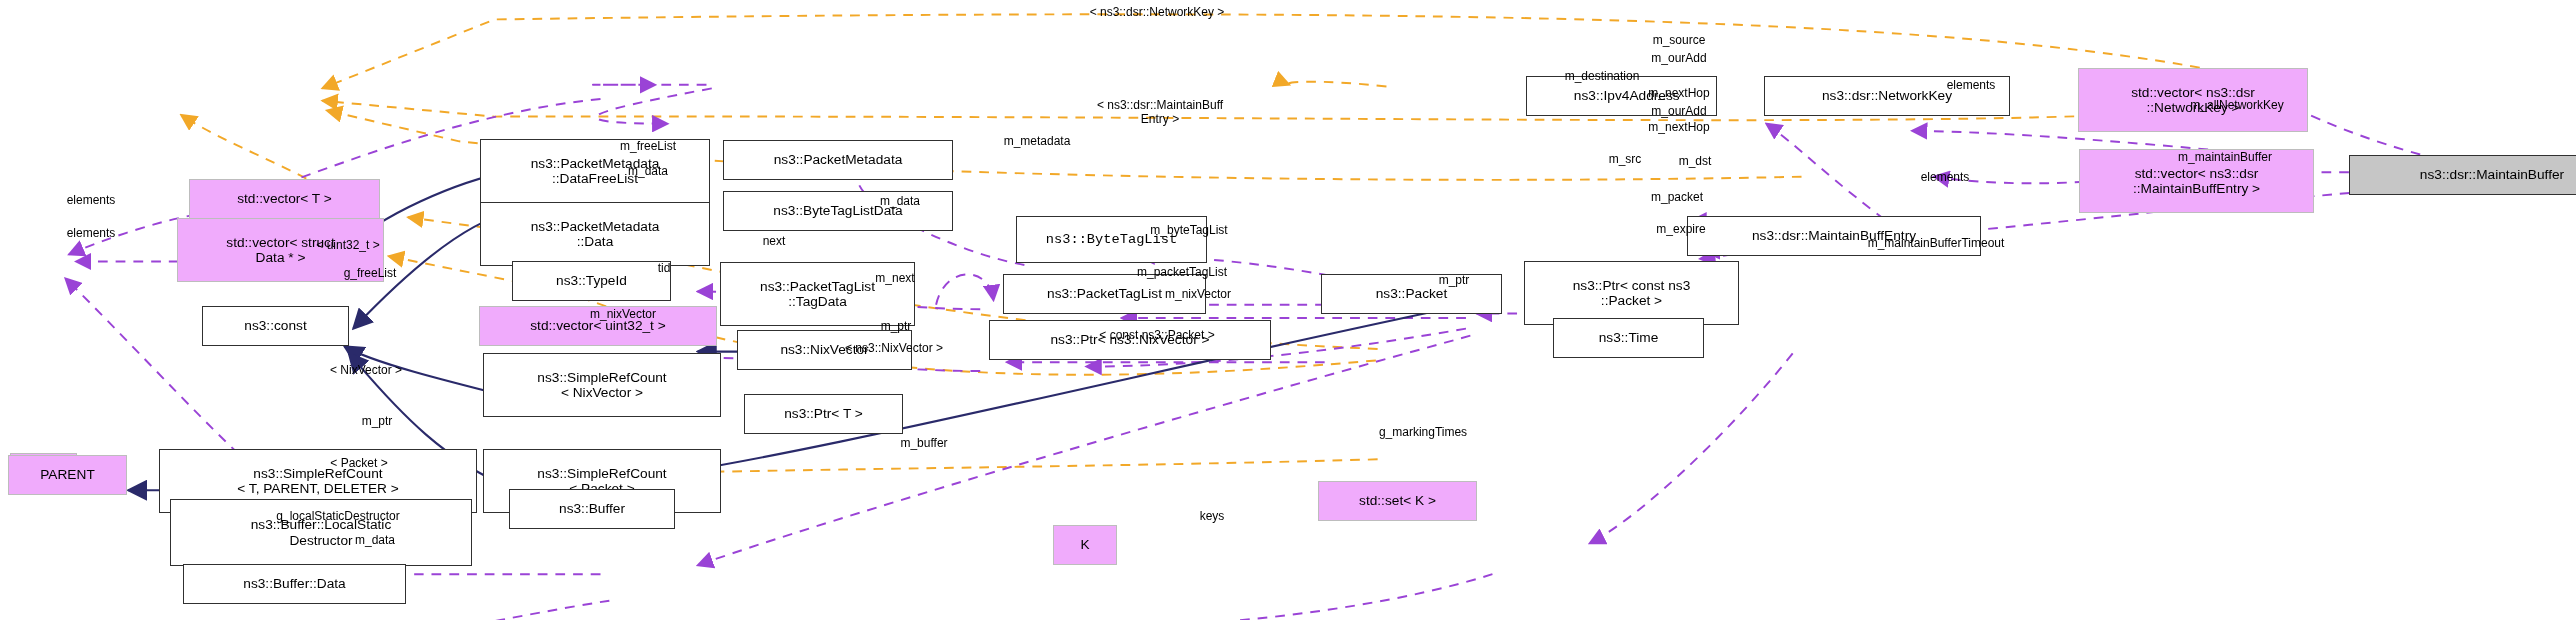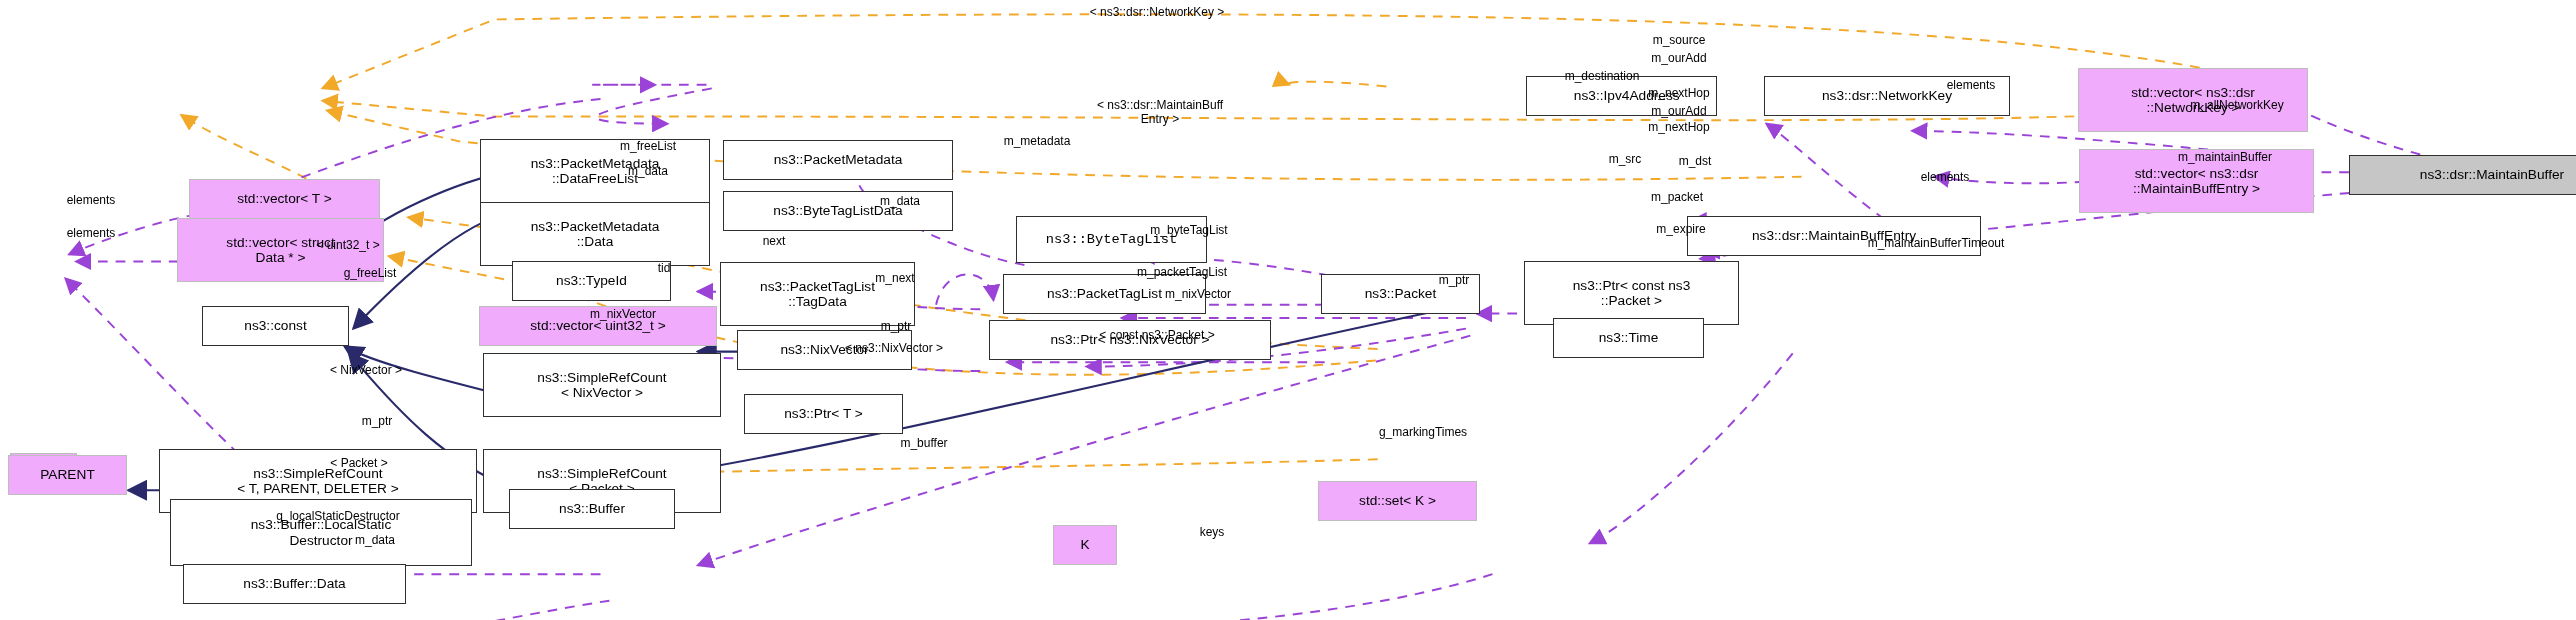--- a/index.html
+++ b/index.html
@@ -190,21 +190,21 @@
       <div class="node cls" style="left: 509px; top: 489px; width: 166px; height: 40px;">ns3::Buffer</div>
       <div class="node cls" style="left: 723px; top: 140px; width: 230px; height: 40px;">ns3::PacketMetadata</div>
       <div class="node cls" style="left: 723px; top: 191px; width: 230px; height: 40px;">ns3::ByteTagListData</div>
       <div class="node cls" style="left: 720px; top: 262px; width: 195px; height: 64px;">ns3::PacketTagList
 ::TagData</div>
       <div class="node cls" style="left: 737px; top: 330px; width: 175px; height: 40px;">ns3::NixVector</div>
       <div class="node cls" style="left: 744px; top: 394px; width: 159px; height: 40px;">ns3::Ptr&lt; T &gt;</div>
       <div class="node cls" style="left: 1016px; top: 216px; width: 191px; height: 47px; font-family: Liberation Mono, monospace;">ns3::ByteTagList</div>
       <div class="node cls" style="left: 1003px; top: 274px; width: 203px; height: 40px;">ns3::PacketTagList</div>
       <div class="node cls" style="left: 989px; top: 320px; width: 282px; height: 40px;">ns3::Ptr&lt; ns3::NixVector &gt;</div>
-      <div class="node cls" style="left: 1321px; top: 274px; width: 159px; height: 40px;">ns3::Packet</div>
+      <div class="node cls" style="left: 1321px; top: 274px; width: 181px; height: 40px;">ns3::Packet</div>
       <div class="node cls" style="left: 1524px; top: 261px; width: 215px; height: 64px;">ns3::Ptr&lt; const ns3
 ::Packet &gt;</div>
       <div class="node cls" style="left: 1553px; top: 318px; width: 151px; height: 40px;">ns3::Time</div>
       <div class="node cls" style="left: 1526px; top: 76px; width: 191px; height: 40px; padding-left: 14px;">ns3::Ipv4Address</div>
       <div class="node cls" style="left: 1764px; top: 76px; width: 246px; height: 40px;">ns3::dsr::NetworkKey</div>
       <div class="node cls" style="left: 1687px; top: 216px; width: 294px; height: 40px;">ns3::dsr::MaintainBuffEntry</div>
       <div class="node tmpl" style="left: 2078px; top: 68px; width: 230px; height: 64px;">std::vector&lt; ns3::dsr
 ::NetworkKey &gt;</div>
       <div class="node tmpl" style="left: 2079px; top: 149px; width: 235px; height: 64px;">std::vector&lt; ns3::dsr
 ::MaintainBuffEntry &gt;</div>
@@ -235,21 +235,21 @@
       <div class="edge-label" style="left: 896px; top: 320px; transform: translateX(-50%);">m_ptr</div>
       <div class="edge-label" style="left: 870px; top: 342px; transform: translateX(-50%); margin-left: 24px;">&lt; ns3::NixVector &gt;</div>
       <div class="edge-label" style="left: 1157px; top: 329px; transform: translateX(-50%);">&lt; const ns3::Packet &gt;</div>
       <div class="edge-label" style="left: 1454px; top: 274px; transform: translateX(-50%);">m_ptr</div>
       <div class="edge-label" style="left: 366px; top: 364px; transform: translateX(-50%);">&lt; NixVector &gt;</div>
       <div class="edge-label" style="left: 377px; top: 415px; transform: translateX(-50%);">m_ptr</div>
       <div class="edge-label" style="left: 359px; top: 457px; transform: translateX(-50%);">&lt; Packet &gt;</div>
       <div class="edge-label" style="left: 924px; top: 437px; transform: translateX(-50%);">m_buffer</div>
       <div class="edge-label" style="left: 338px; top: 510px; transform: translateX(-50%);">g_localStaticDestructor</div>
       <div class="edge-label" style="left: 375px; top: 534px; transform: translateX(-50%);">m_data</div>
-      <div class="edge-label" style="left: 1212px; top: 510px; transform: translateX(-50%); margin-top: 16px;">keys</div>
+      <div class="edge-label" style="left: 1212px; top: 510px; transform: translateX(-50%);">keys</div>
       <div class="edge-label" style="left: 1423px; top: 426px; transform: translateX(-50%);">g_markingTimes</div>
       <div class="edge-label" style="left: 1679px; top: 34px; transform: translateX(-50%);">m_source</div>
       <div class="edge-label" style="left: 1679px; top: 52px; transform: translateX(-50%);">m_ourAdd</div>
       <div class="edge-label" style="left: 1602px; top: 70px; transform: translateX(-50%);">m_destination</div>
       <div class="edge-label" style="left: 1679px; top: 87px; transform: translateX(-50%);">m_nextHop</div>
       <div class="edge-label" style="left: 1679px; top: 105px; transform: translateX(-50%);">m_ourAdd</div>
       <div class="edge-label" style="left: 1679px; top: 121px; transform: translateX(-50%);">m_nextHop</div>
       <div class="edge-label" style="left: 1625px; top: 139px; transform: translateX(-50%); margin-top: 14px;">m_src</div>
       <div class="edge-label" style="left: 1695px; top: 155px; transform: translateX(-50%);">m_dst</div>
       <div class="edge-label" style="left: 1971px; top: 79px; transform: translateX(-50%);">elements</div>

